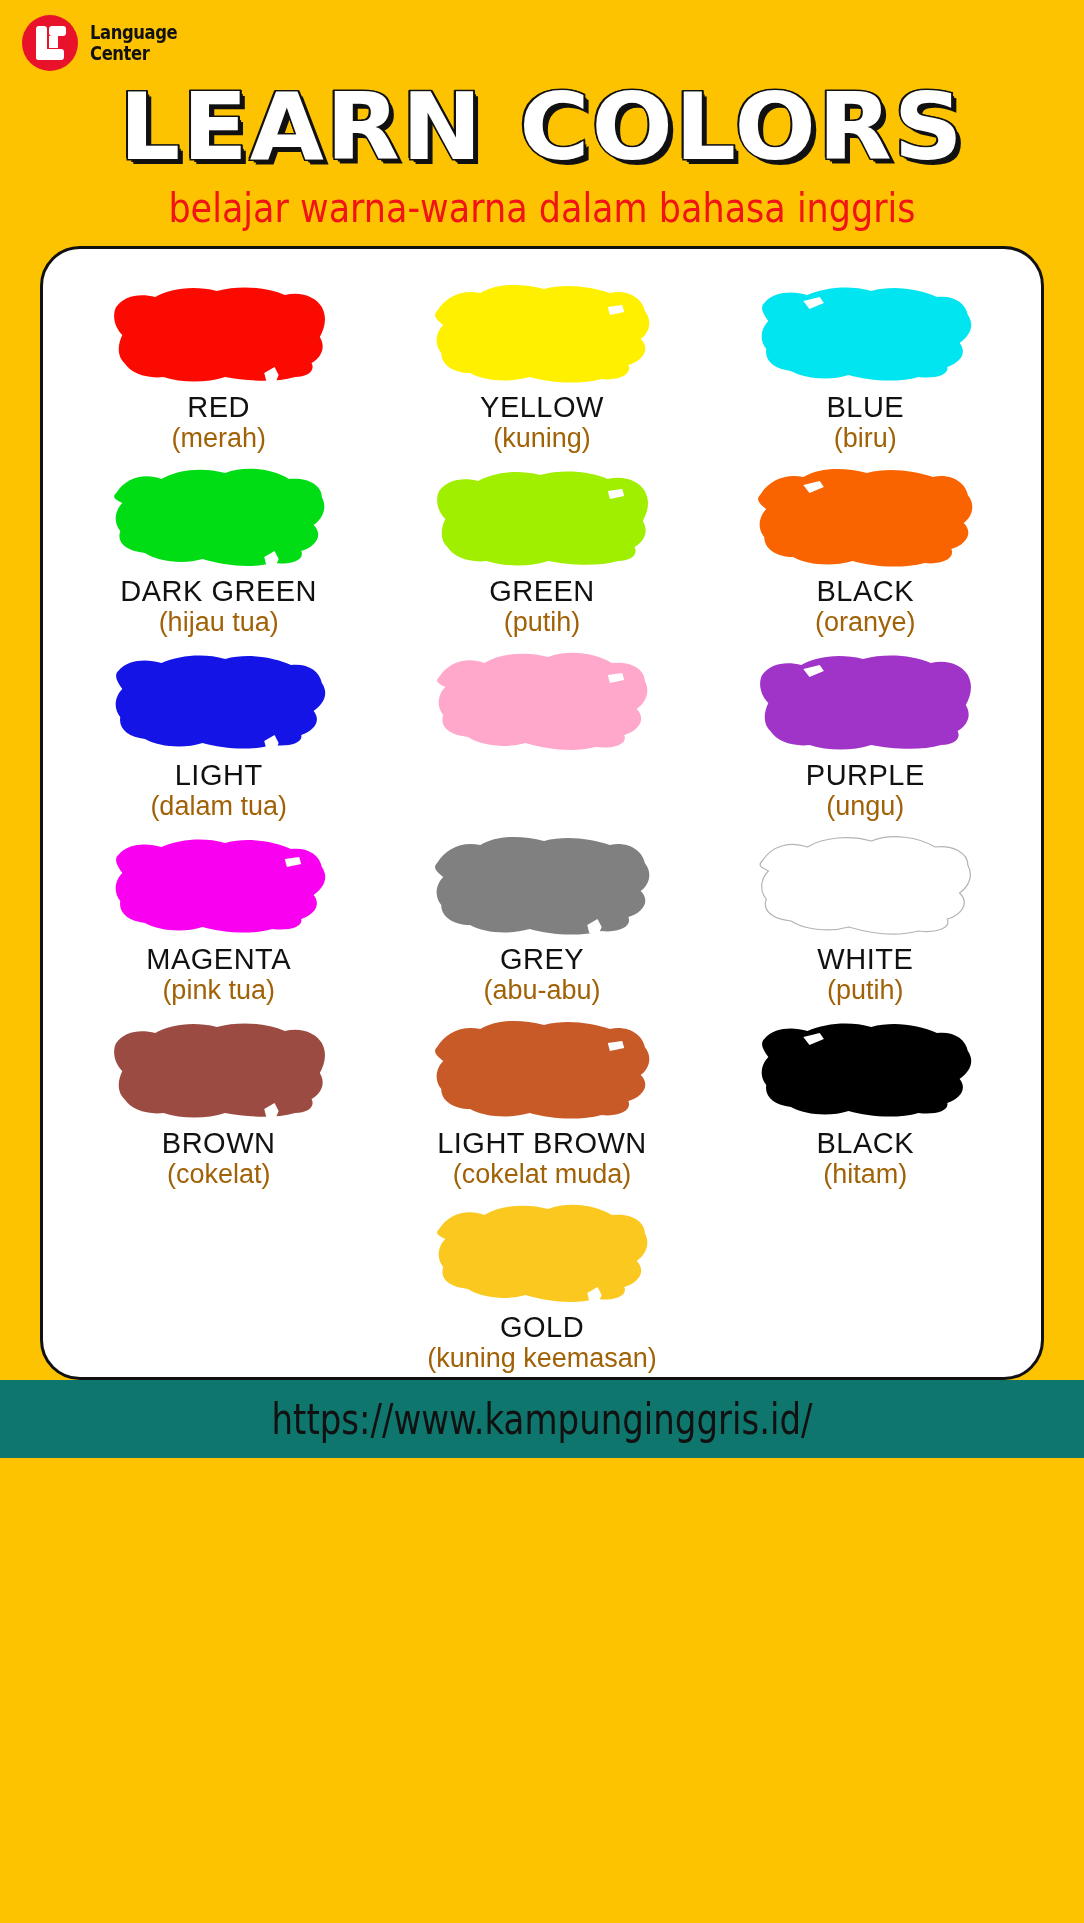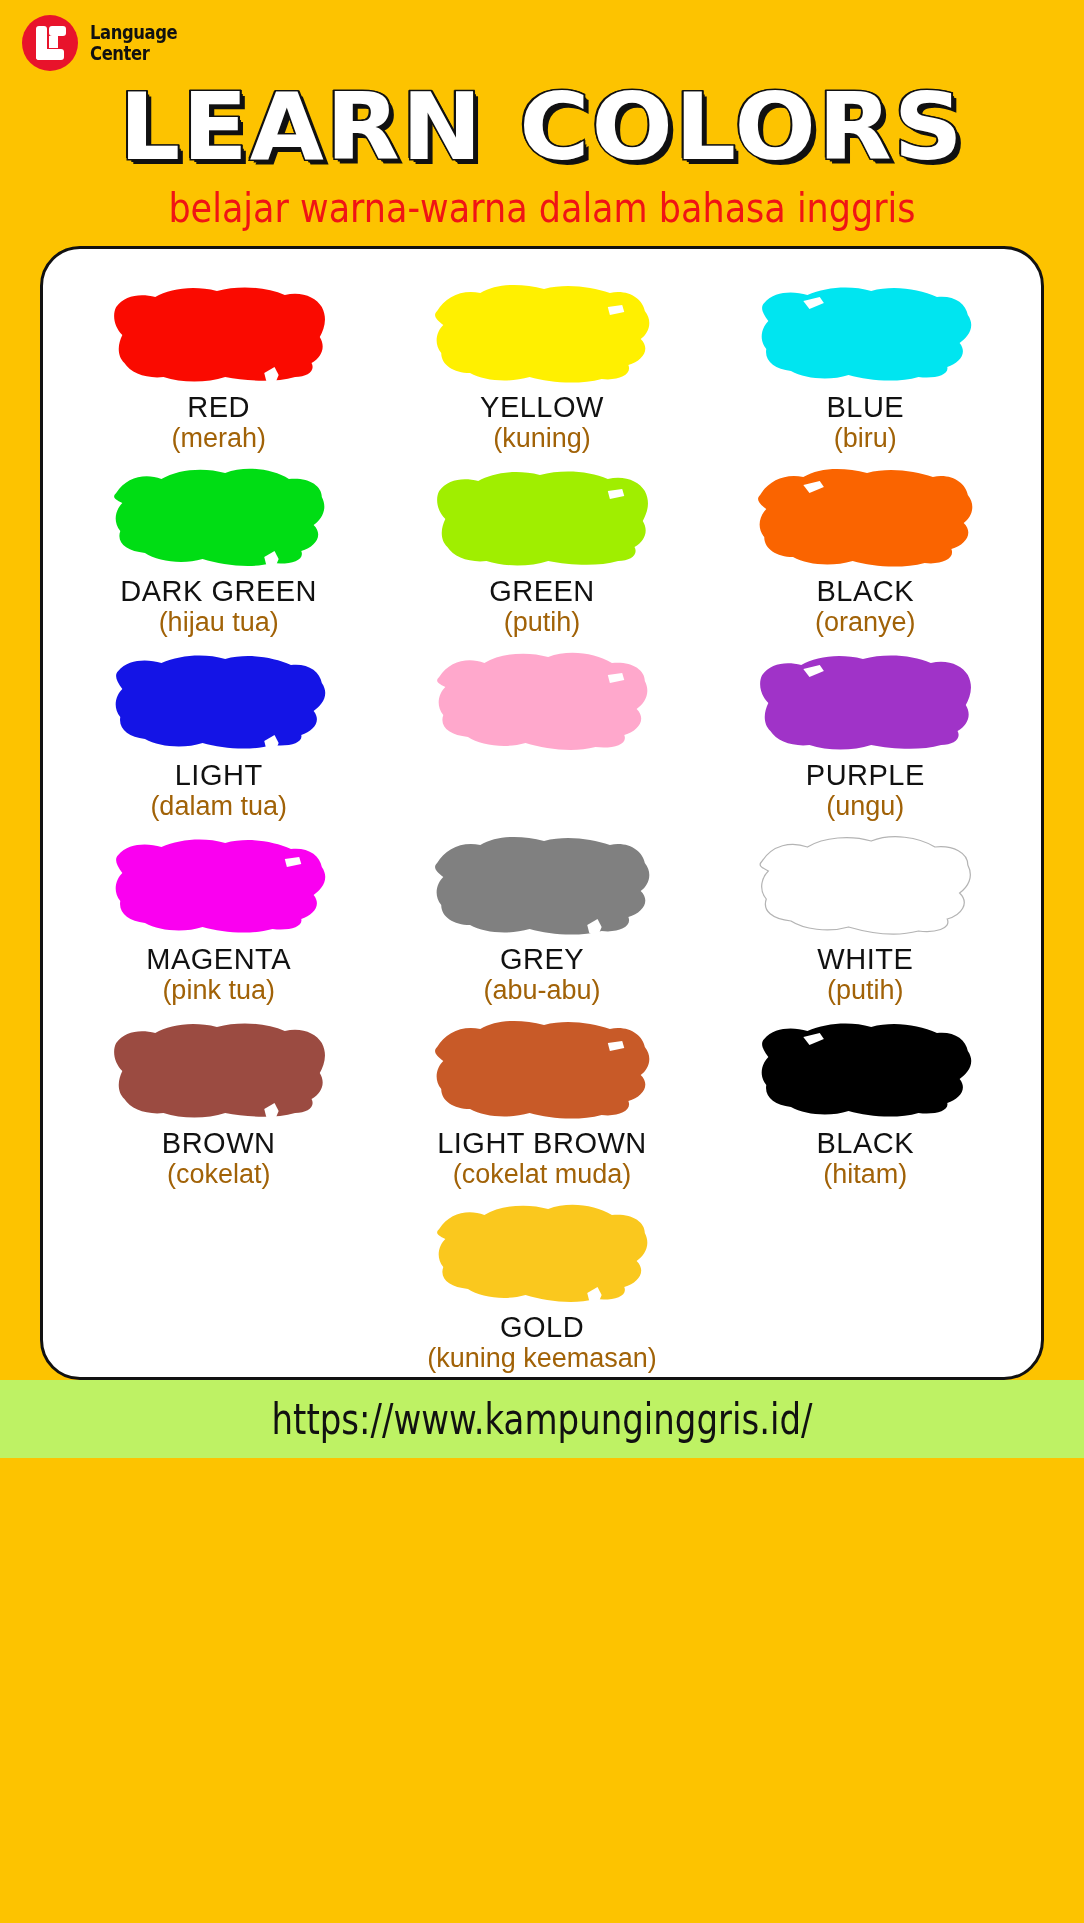--- a/index.html
+++ b/index.html
@@ -175,21 +175,21 @@
     white-space: nowrap;
   }
 
   
   .footer {
     flex: 0 0 auto;
     height: 78px;
     display: flex;
     align-items: center;
     justify-content: center;
-    background: #bef264;
+    background: #0f766e;
   }
   .footer-url {
     font-family: "DejaVu Sans", sans-serif;
     font-size: 34px;
     color: #111;
     letter-spacing: 0px;
     transform: scaleY(1.25);
   }
 </style>
 </head>

